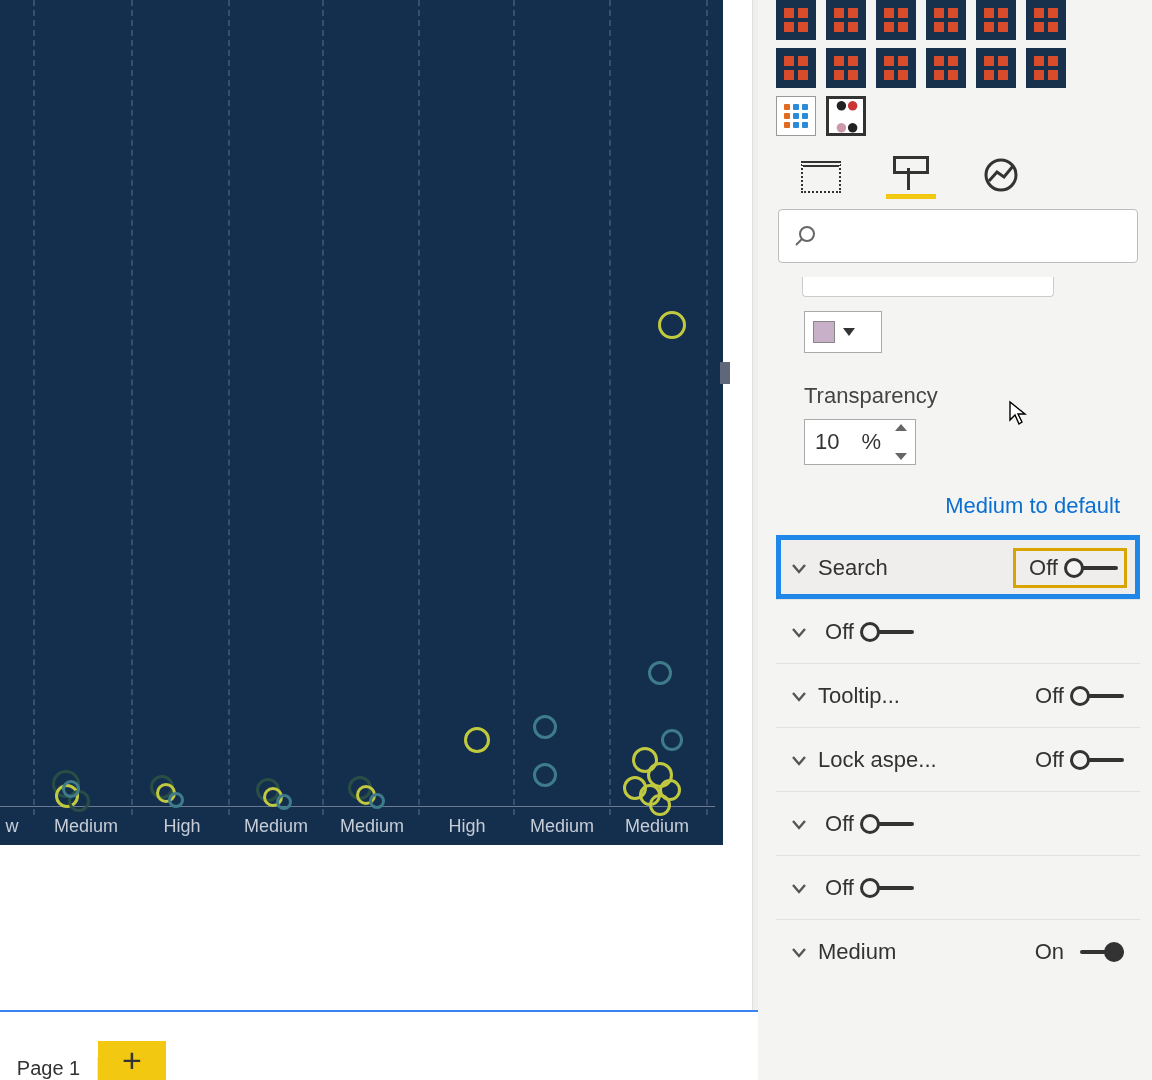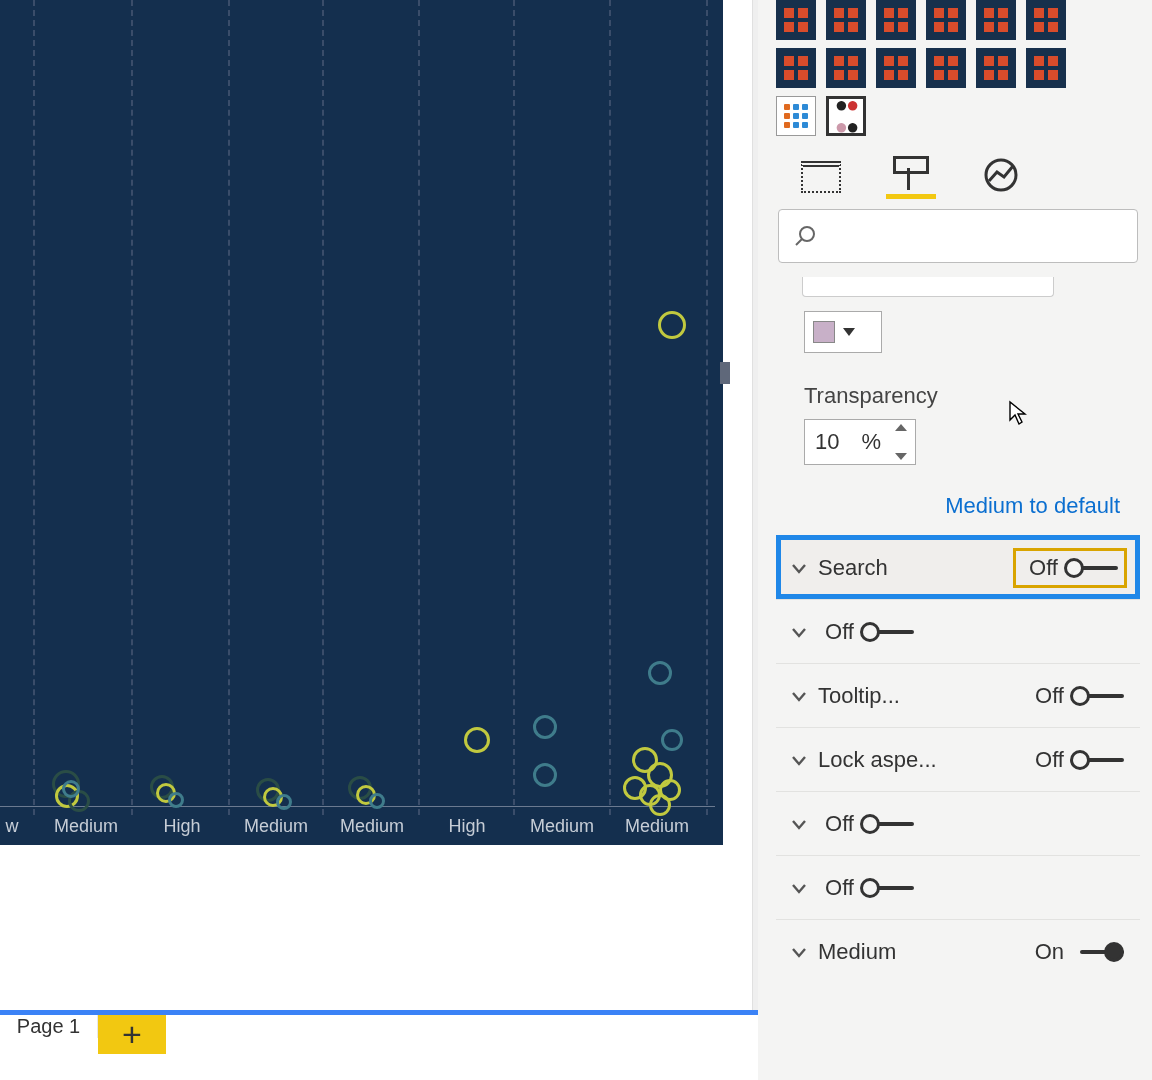--- a/index.html
+++ b/index.html
@@ -36,21 +36,21 @@
   position:absolute; top:362px; width:10px; height:22px; background:#5f687a; border-radius:0;
 }
 .canvas-separator {
   position:absolute; right:0; top:0; width:6px; height:100%; background:#efefef;
   border-left:1px solid #e0e0e0;
 }
 
 
 .page-tabs {
   position: absolute; left: 0; bottom: 0; height: 70px; width: 758px;
-  display: flex; align-items: flex-start; border-top: 5px solid #3b82f6;
+  display: flex; align-items: flex-end; border-top: 2px solid #3b82f6;
   background: #fff;
 }
 .page-tab {
   width: 98px; display:flex; align-items:center; justify-content:center;
   font-size: 20px; color:#333; border-right:1px solid #e8e8e8;
 }
 .add-tab {
   width: 68px; background:#f2c811; display:flex; align-items:center; justify-content:center;
   font-size: 34px; color:#333; font-weight:300;
 }

